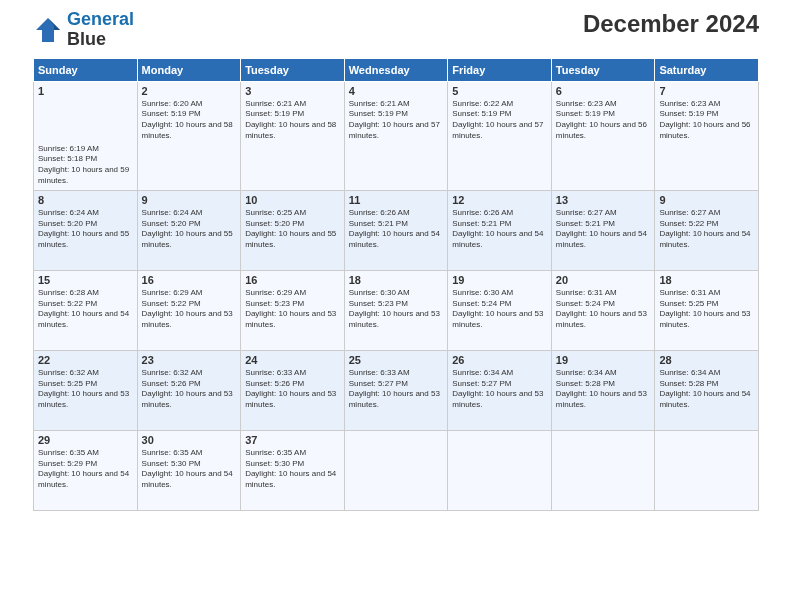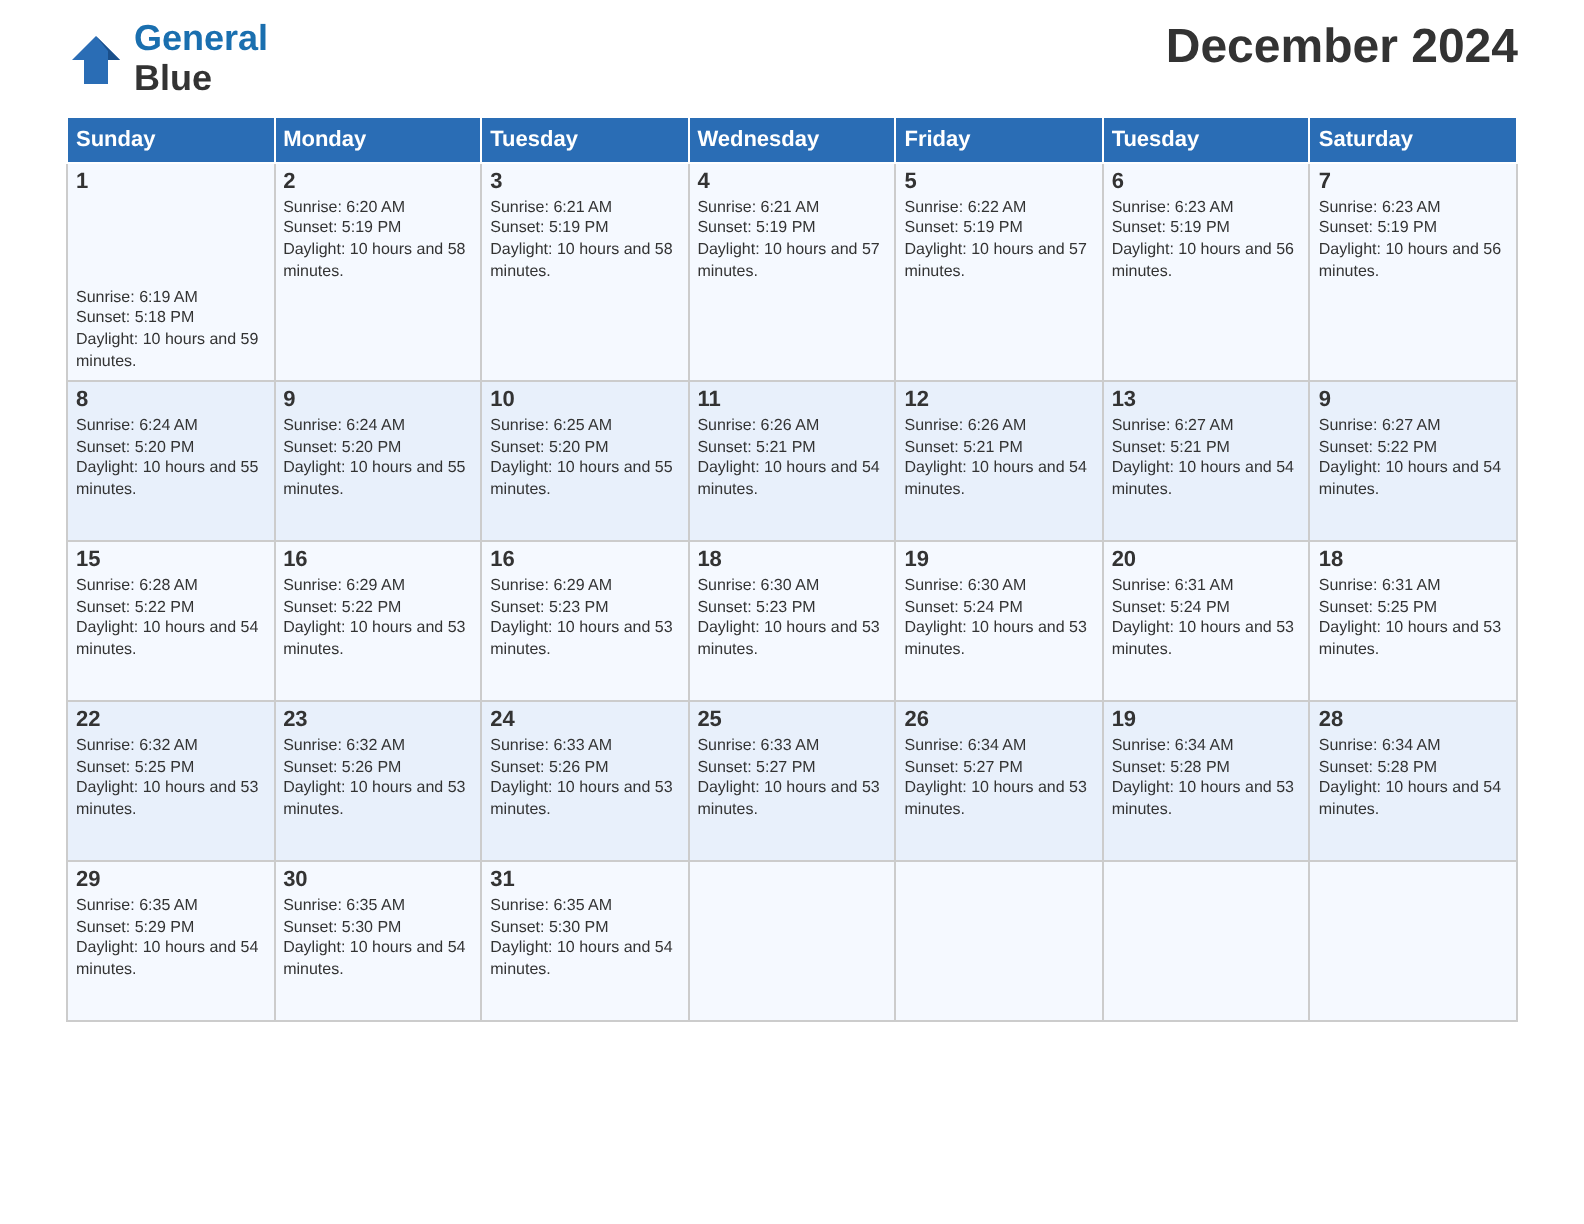--- a/index.html
+++ b/index.html
@@ -309,21 +309,21 @@
 Sunset: 5:29 PM
 Daylight: 10 hours and 54 minutes.</div>
           </td>
           <td>
             <span class="day-num">30</span>
             <div class="day-info" style="white-space: pre-line;">Sunrise: 6:35 AM
 Sunset: 5:30 PM
 Daylight: 10 hours and 54 minutes.</div>
           </td>
           <td>
-            <span class="day-num">31</span>
+            <span class="day-num">37</span>
             <div class="day-info" style="white-space: pre-line;">Sunrise: 6:35 AM
 Sunset: 5:30 PM
 Daylight: 10 hours and 54 minutes.</div>
           </td>
           <td class="empty-cell"></td>
           <td class="empty-cell"></td>
           <td class="empty-cell"></td>
           <td class="empty-cell"></td>
         </tr>
       </tbody>

